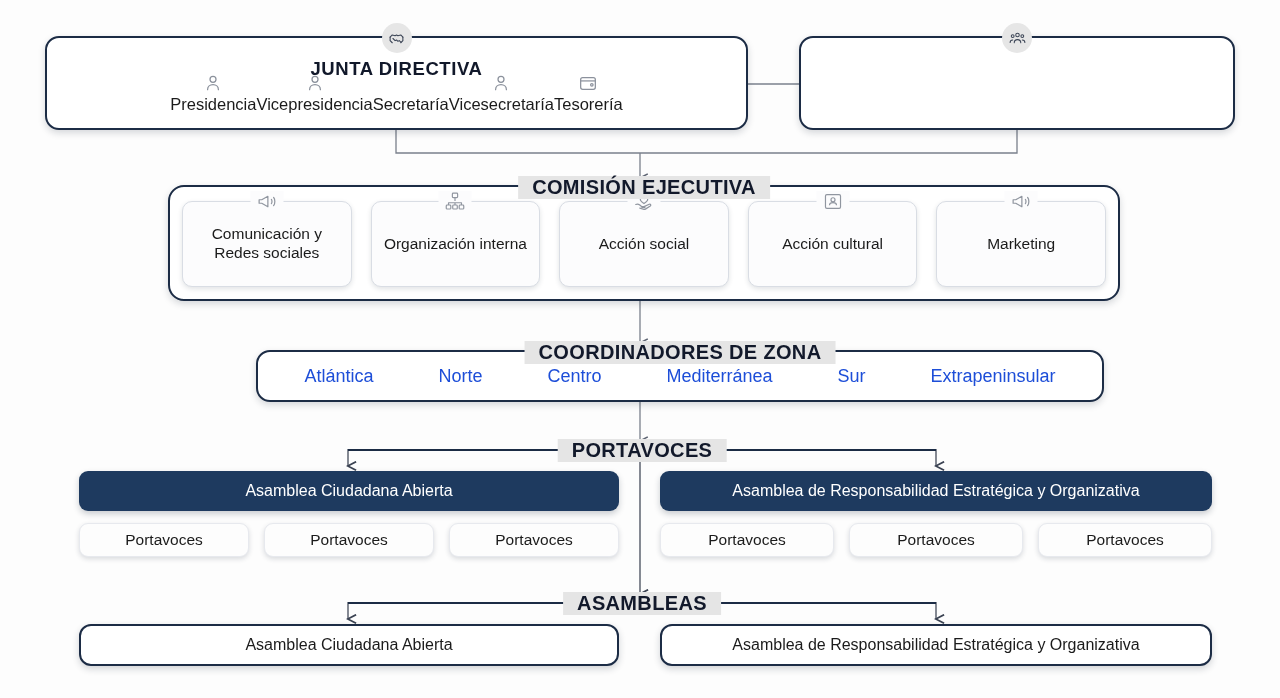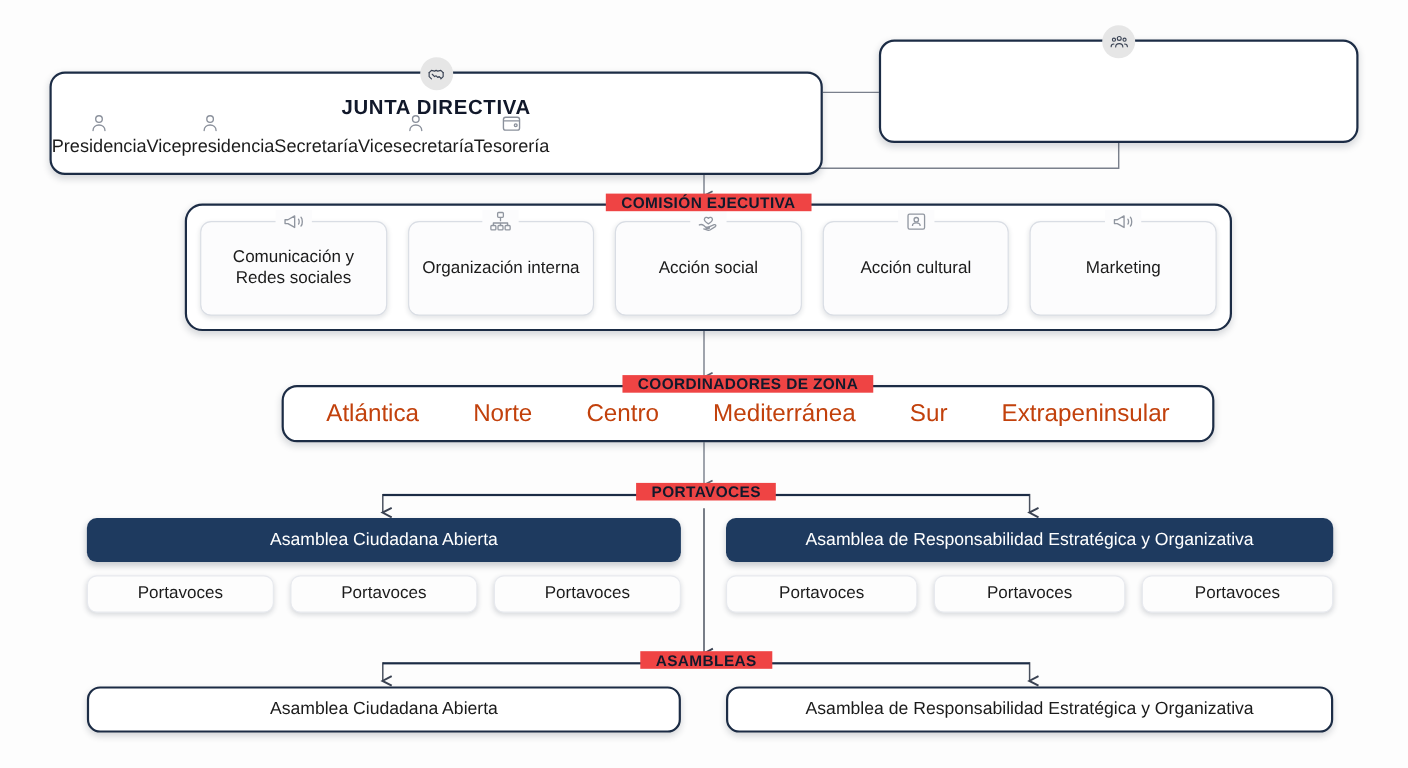--- a/index.html
+++ b/index.html
@@ -23,23 +23,23 @@
     border-radius: 14px;
     background: #ffffff;
     box-shadow: 0 3px 7px rgba(20,30,50,.17);
   }
 
   .legend {
     position: absolute;
     top: -11px;
     left: 50%;
     transform: translateX(-50%);
-    background: #ef4444;
+    background: #e5e5e5;
     padding: 0 14px;
-    font-size: 14px;
+    font-size: 20px;
     font-weight: bold;
     letter-spacing: .35px;
     color: #12192b;
     white-space: nowrap;
     z-index: 5;
   }
 
   
   .badge {
     position: absolute;
@@ -48,24 +48,24 @@
     transform: translateX(-50%);
     width: 30px; height: 30px;
     border-radius: 50%;
     background: #e6e6e6;
     display: flex; align-items: center; justify-content: center;
     z-index: 6;
   }
   .badge svg { width: 17px; height: 17px; display: block; }
 
   
-  #junta { left: 45px; top: 36px; width: 703px; height: 94px; margin-top: 29px; }
+  #junta { left: 45px; top: 36px; width: 703px; height: 94px; }
   .junta-row {
     position: absolute; left: 0; right: 0; bottom: 14px;
-    display: flex; justify-content: flex-start; align-items: flex-end;
+    display: flex; justify-content: center; align-items: flex-end;
   }
   .junta-cell { display: flex; flex-direction: column; align-items: center; }
   .junta-cell .pic { height: 24px; display: flex; align-items: flex-end; }
   .junta-cell .pic svg { width: 20px; height: 22px; display: block; }
   .junta-cell .nm { font-size: 16.5px; color: #1b1b1b; margin-top: 1px; white-space: nowrap; }
   .junta-title {
     position: absolute; top: 20px; left: 0; right: 0; text-align: center;
     font-size: 18.5px; font-weight: bold; letter-spacing: .6px; color: #11182a;
   }
 
@@ -91,21 +91,21 @@
     background: #fcfcfd; padding: 0 6px; line-height: 0;
   }
   .card-badge svg { width: 21px; height: 21px; display: block; opacity: .75; }
 
   
   #coord { left: 256px; top: 350px; width: 848px; height: 52px; }
   .coord-row {
     position: absolute; inset: 0; display: flex;
     align-items: center; justify-content: space-around; padding: 0 14px;
   }
-  .coord-row .z { font-size: 22px; color: #c2410c; white-space: nowrap; text-align: right; }
+  .coord-row .z { font-size: 18px; color: #1d4ed8; white-space: nowrap; text-align: right; }
 
   
   .rail { position: absolute; height: 0; border-top: 2.2px solid #1c2c45; }
   .rail .legend { top: -12px; }
 
   
   .bar {
     position: absolute;
     background: #1e3a5f;
     border-radius: 9px;

